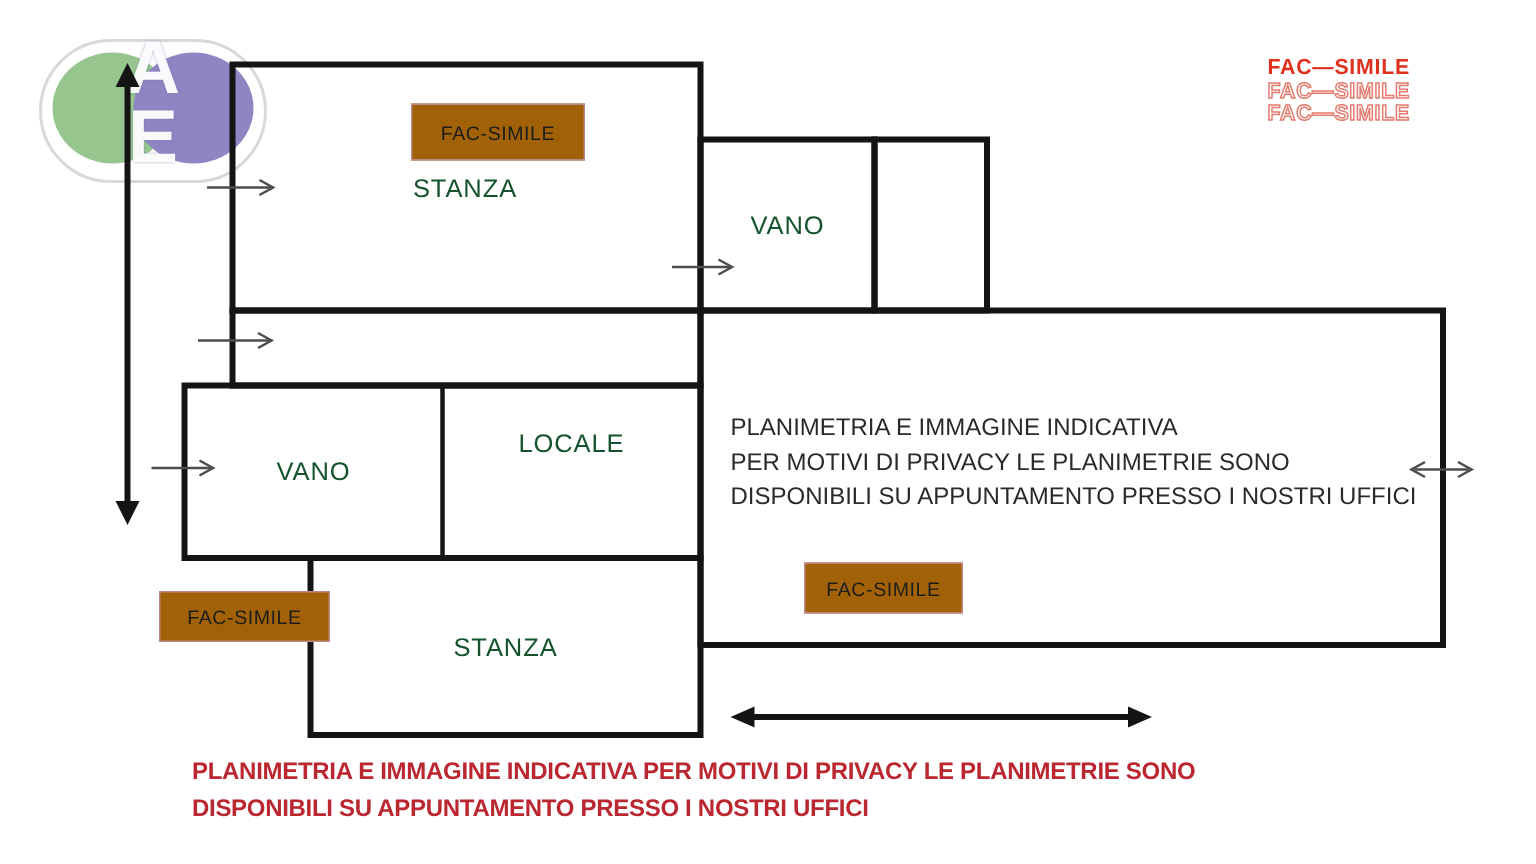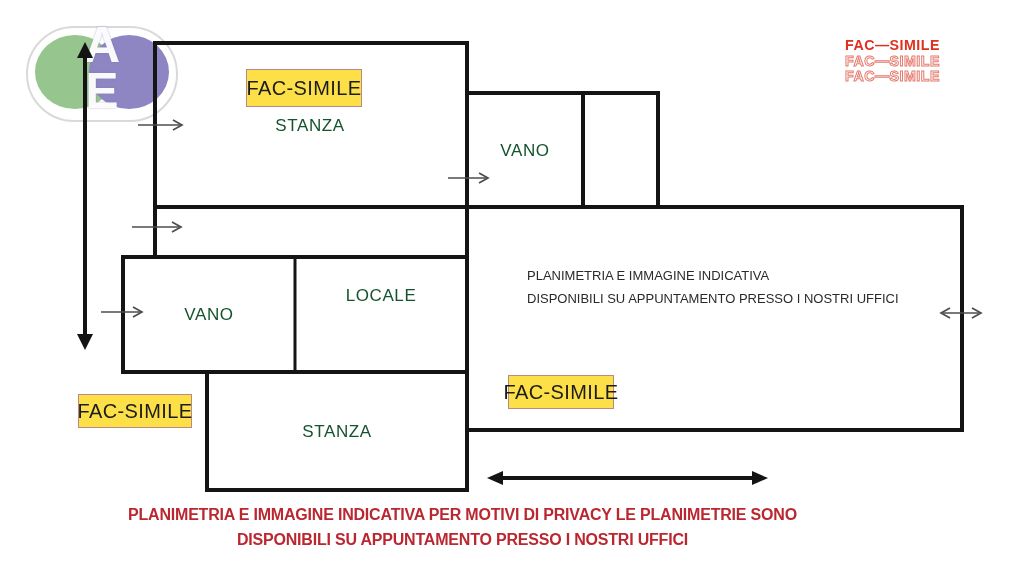--- a/index.html
+++ b/index.html
@@ -27,38 +27,38 @@
   .thin-divider{stroke:#141414;stroke-width:3;}
   .thick-arrow{stroke:#141414;stroke-width:4;}
   .thick-head{fill:#141414;}
   .gray-arrow{stroke:#4d4d4d;stroke-width:1.7;fill:none;}
   
   .room-label{
     position:absolute;transform:translate(-50%,-50%);z-index:3;
     font-size:17px;letter-spacing:0.6px;color:#14532d;white-space:nowrap;
   }
   .fac-box{
-    position:absolute;z-index:3;background:#fde047;border:1.5px solid #bd8888;
+    position:absolute;z-index:3;background:#a16207;border:1.5px solid #bd8888;
     display:flex;align-items:center;justify-content:center;
-    font-size:20px;letter-spacing:0.4px;color:#1c1c1c;white-space:nowrap;
+    font-size:13px;letter-spacing:0.4px;color:#1c1c1c;white-space:nowrap;margin-left:28px;
   }
   .notice{
-    position:absolute;left:487px;top:264px;z-index:3;
-    font-size:13px;line-height:23px;color:#2a2a2a;white-space:nowrap;margin-left:40px;
+    position:absolute;left:487px;top:274px;z-index:3;
+    font-size:16px;line-height:23px;color:#2a2a2a;white-space:nowrap;
   }
   .watermark{
     position:absolute;left:845px;top:38px;z-index:3;font-weight:bold;
     font-size:14.5px;line-height:15.5px;letter-spacing:0.5px;white-space:nowrap;
     transform-origin:left top;transform:scaleX(0.98);
   }
   .watermark .solid{color:#e0301e;}
   .watermark .outline{color:#ffffff;-webkit-text-stroke:1px #e57a6e;}
   .footer-note{
     position:absolute;left:128px;top:502px;z-index:3;font-weight:bold;
-    font-size:16px;line-height:25px;letter-spacing:-0.2px;color:#bb2730;white-space:nowrap;text-align:center;
+    font-size:16px;line-height:25px;letter-spacing:-0.2px;color:#bb2730;white-space:nowrap;
   }
 </style>
 </head>
 <body>
 
 <div id="canvas">
 
   <div class="logo">
     <div class="half green"></div>
     <div class="half purple"></div>
@@ -120,20 +120,21 @@
   <div class="fac-box" style="left:78px;top:394px;width:112px;height:32px;">FAC-SIMILE</div>
 
   <div class="room-label" style="left:310px;top:126px;">STANZA</div>
   <div class="room-label" style="left:525px;top:151px;">VANO</div>
   <div class="room-label" style="left:209px;top:315px;">VANO</div>
   <div class="room-label" style="left:381px;top:296px;">LOCALE</div>
   <div class="room-label" style="left:337px;top:432px;">STANZA</div>
 
   <div class="notice">
     <div>PLANIMETRIA E IMMAGINE INDICATIVA</div>
+    <div>PER MOTIVI DI PRIVACY LE PLANIMETRIE SONO</div>
     <div>DISPONIBILI SU APPUNTAMENTO PRESSO I NOSTRI UFFICI</div>
   </div>
 
   <div class="watermark">
     <div class="solid">FAC—SIMILE</div>
     <div class="outline">FAC—SIMILE</div>
     <div class="outline">FAC—SIMILE</div>
   </div>
 
   <div class="footer-note">

